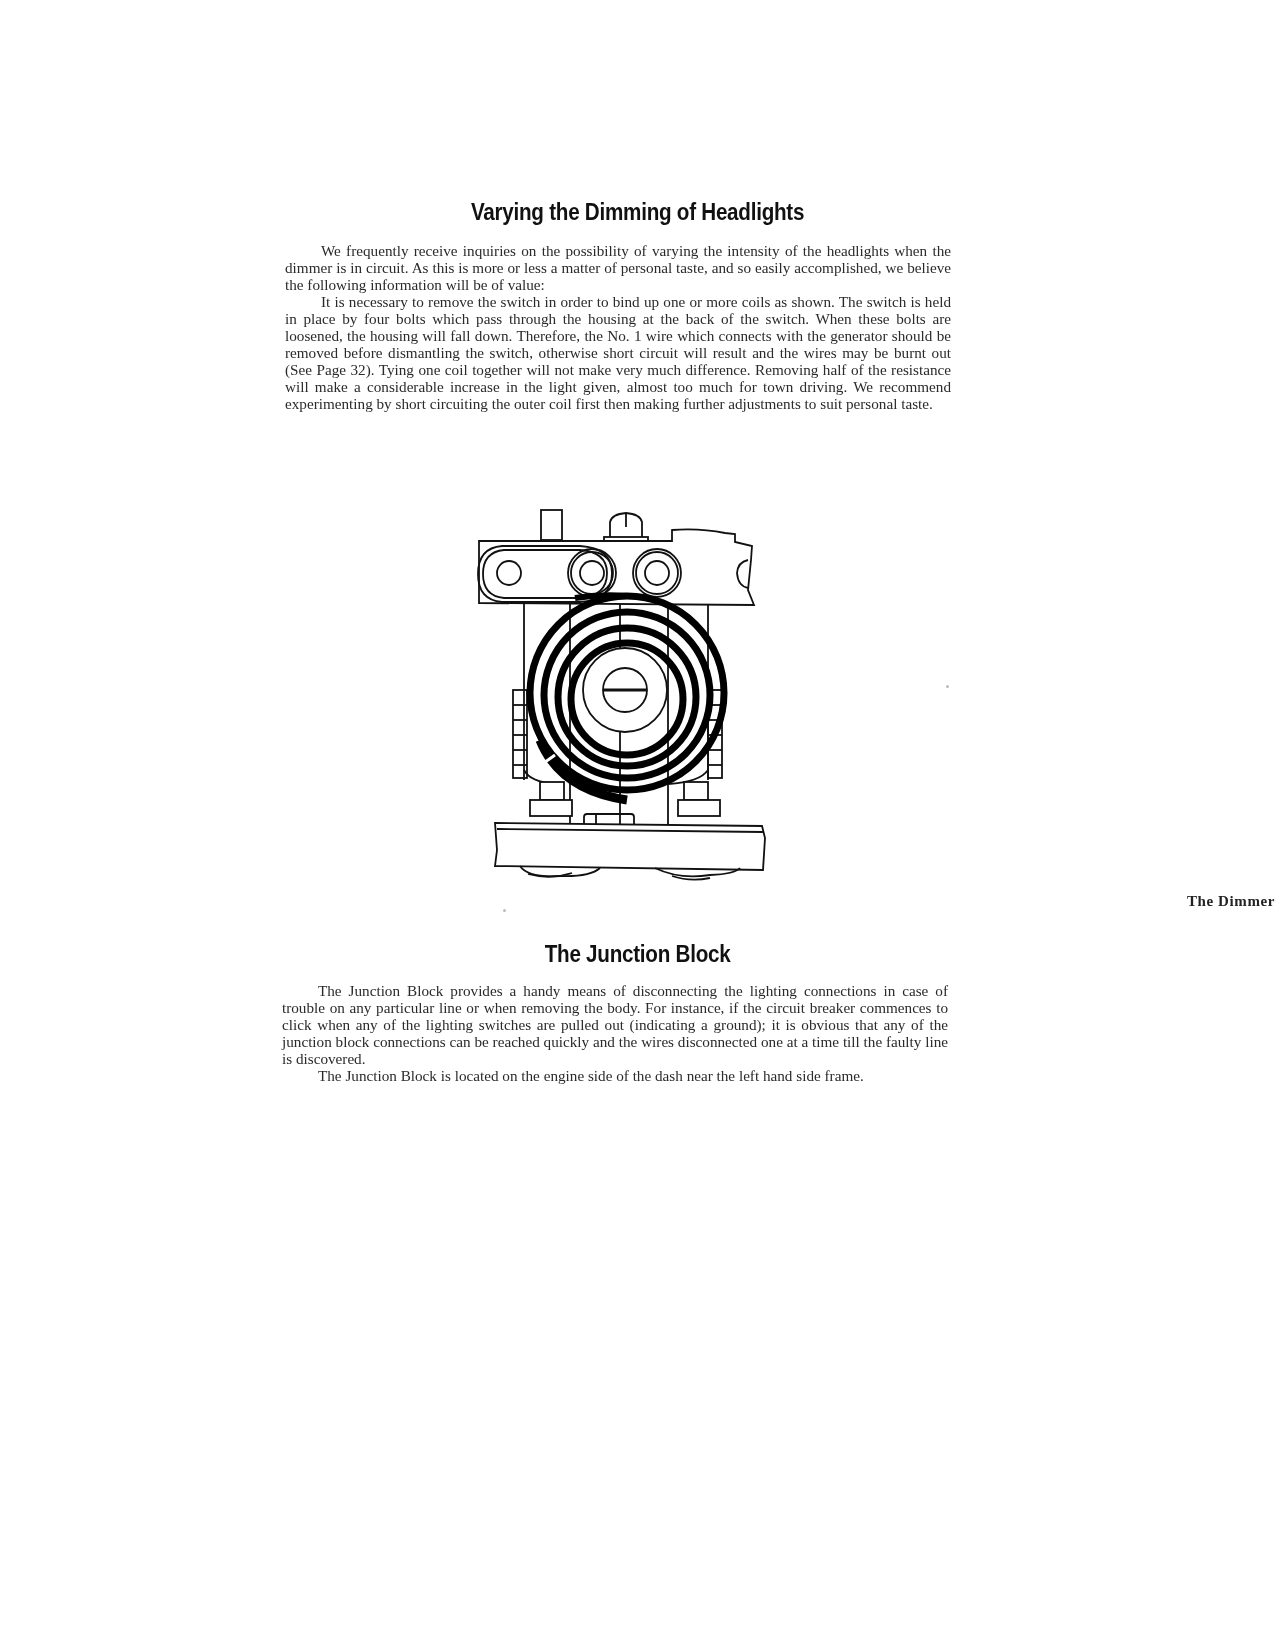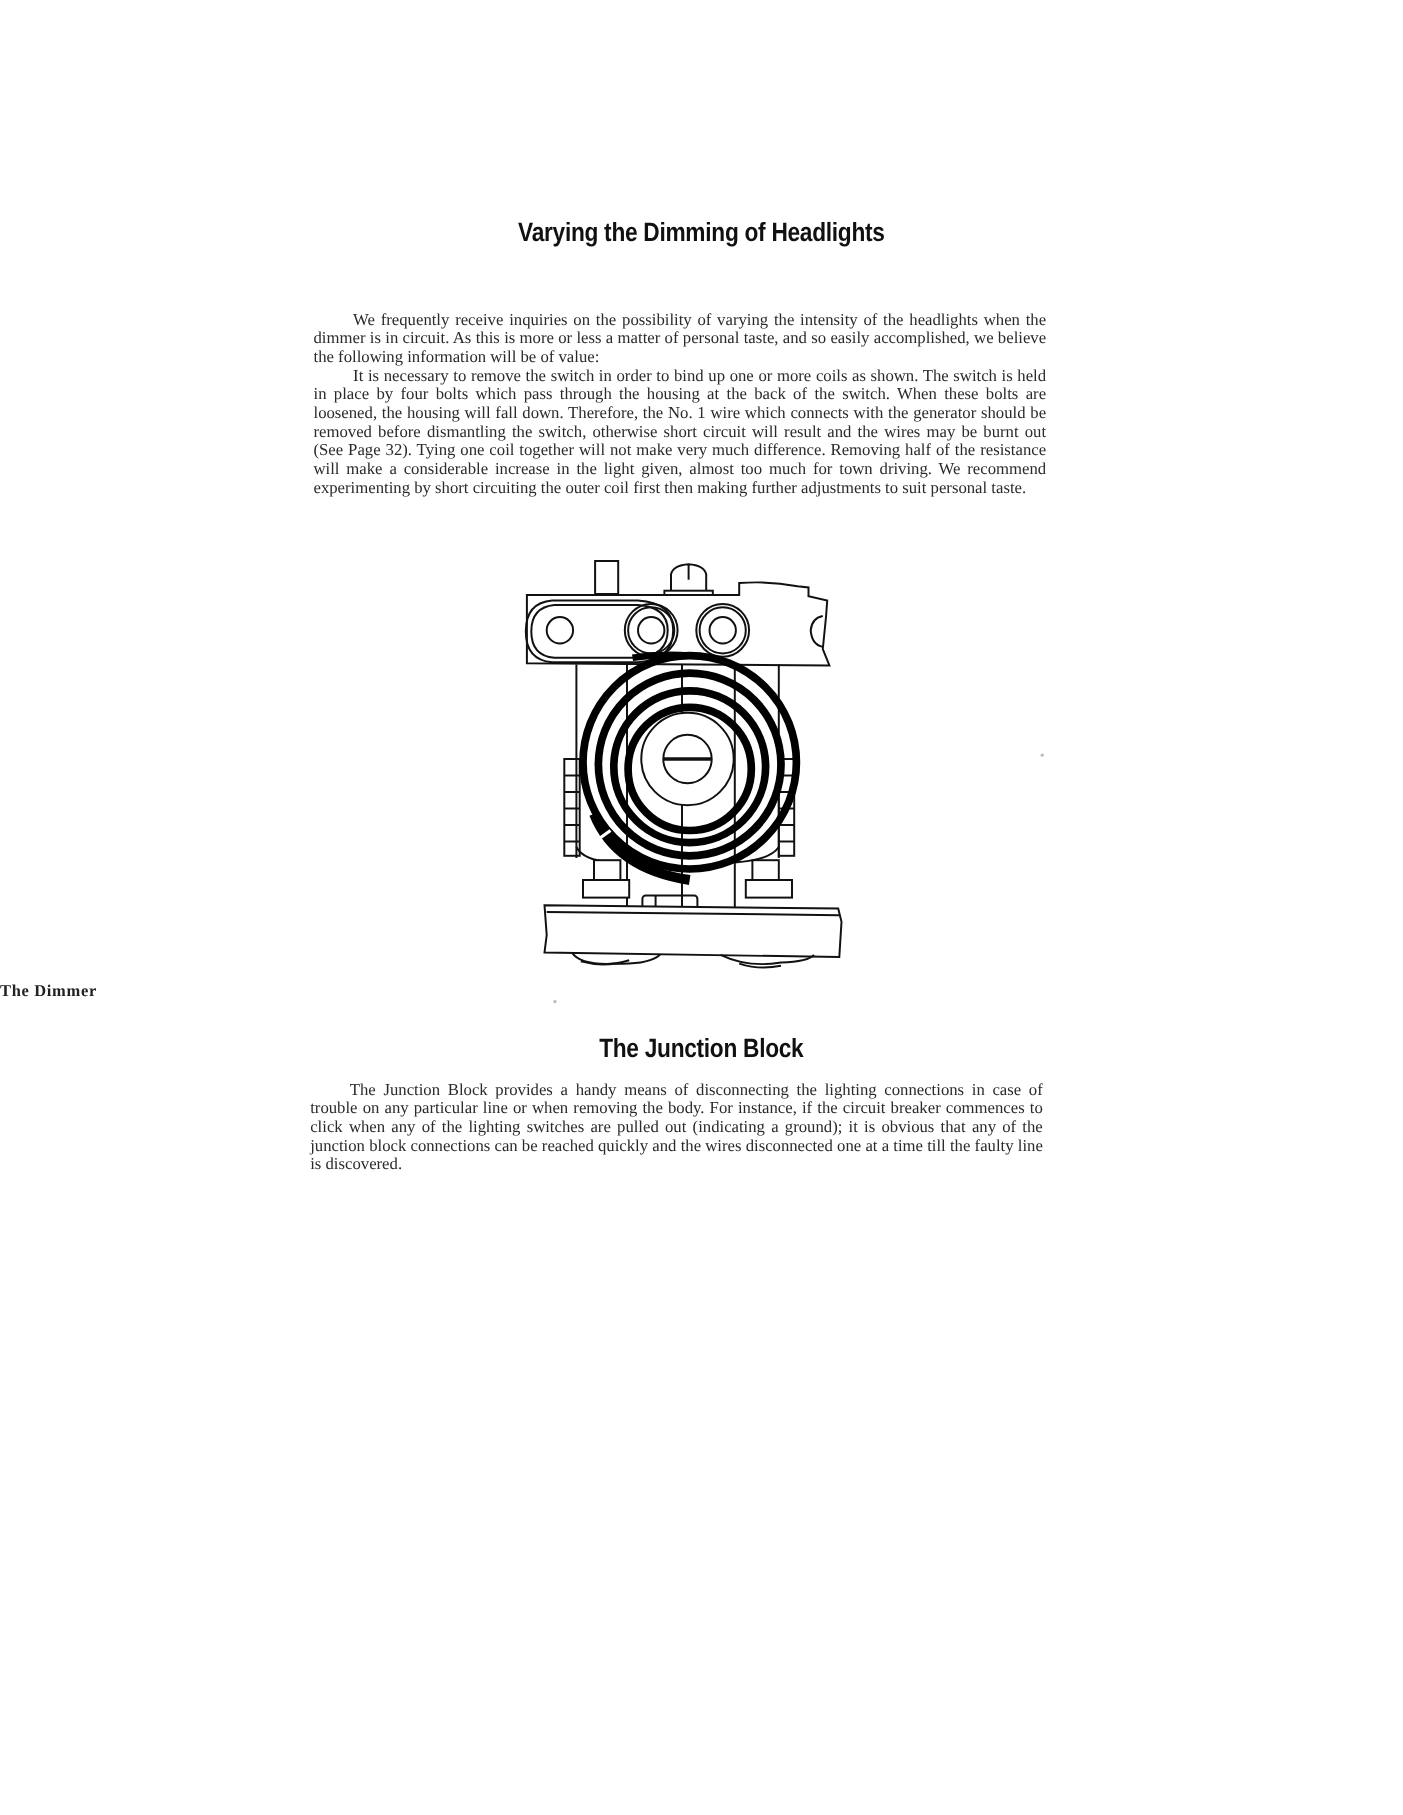--- a/index.html
+++ b/index.html
@@ -6,23 +6,23 @@
   body{width:1275px;height:1650px;position:relative;overflow:hidden;color:#1a1a1a;}
   .page{position:absolute;left:0;top:0;width:1033px;height:1650px;}
   .heading{position:absolute;left:0;width:1275px;text-align:center;margin:0;
     font-family:"Liberation Sans",sans-serif;font-weight:bold;color:#111;letter-spacing:-0.3px;
     transform:scaleX(0.86);transform-origin:638px 0;}
   .h1{top:198px;font-size:24px;}
   .h2{top:940px;font-size:24px;}
   .body{position:absolute;font-family:"Liberation Serif",serif;font-size:15.2px;line-height:17px;
     color:#2a2a2a;text-align:justify;}
   .body p{margin:0;text-indent:36px;}
-  .b1{left:285px;width:666px;top:242px;margin-top:40px;}
+  .b1{left:285px;width:666px;top:242px;}
   .b2{left:282px;width:666px;top:982px;}
-  .caption{position:absolute;top:893px;left:0;width:1275px;text-align:left;
+  .caption{position:absolute;top:893px;left:0;width:1275px;text-align:right;
     font-family:"Liberation Serif",serif;font-weight:bold;font-size:15px;letter-spacing:0.6px;color:#222;}
   .pagenum{position:absolute;top:1268px;left:0;width:1275px;text-align:center;
     font-family:"Liberation Serif",serif;font-size:15px;font-weight:bold;color:#333;}
   .figure{position:absolute;left:460px;top:490px;width:320px;height:400px;}
   .speck{position:absolute;background:#bbb;border-radius:50%;}
 </style>
 </head>
 <body>
 
 <div class="page">
@@ -110,18 +110,19 @@
       <line x1="541" y1="765" x2="555" y2="755" stroke="#fff" stroke-width="3"></line>
     </svg>
   </div>
 
   <div class="caption">The Dimmer</div>
 
   <h2 class="heading h2">The Junction Block</h2>
 
   <div class="body b2">
     <p>The Junction Block provides a handy means of disconnecting the lighting connections in case of trouble on any particular line or when removing the body. For instance, if the circuit breaker commences to click when any of the lighting switches are pulled out (indicating a ground); it is obvious that any of the junction block connections can be reached quickly and the wires disconnected one at a time till the faulty line is discovered.</p>
+    <p>The Junction Block is located on the engine side of the dash near the left hand side frame.</p>
   </div>
 
 
   <span class="speck" style="left:503px;top:909px;width:3px;height:3px;"></span>
   <span class="speck" style="left:946px;top:685px;width:3px;height:3px;"></span>
 </div>
 
 </body></html>

